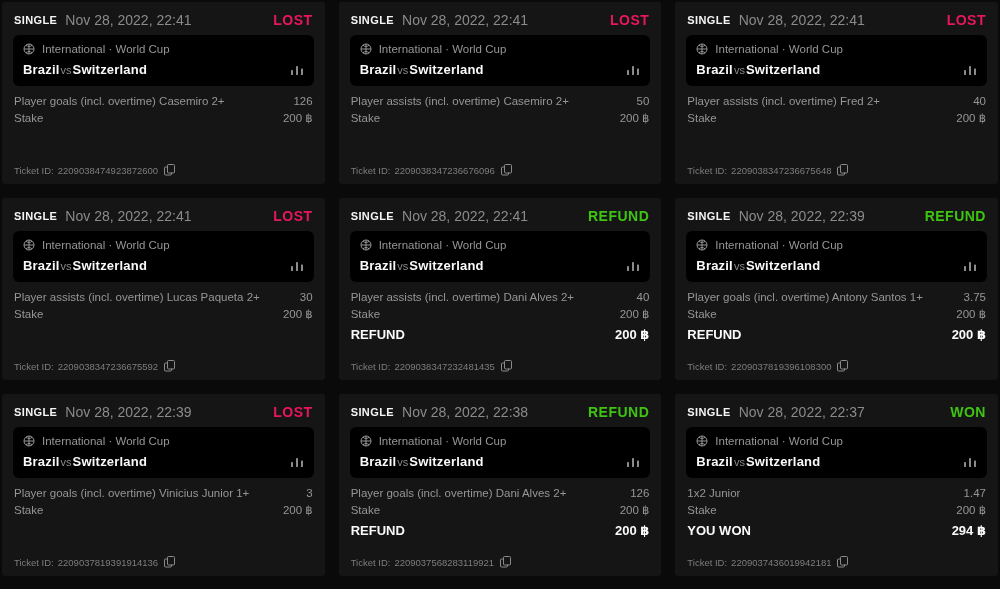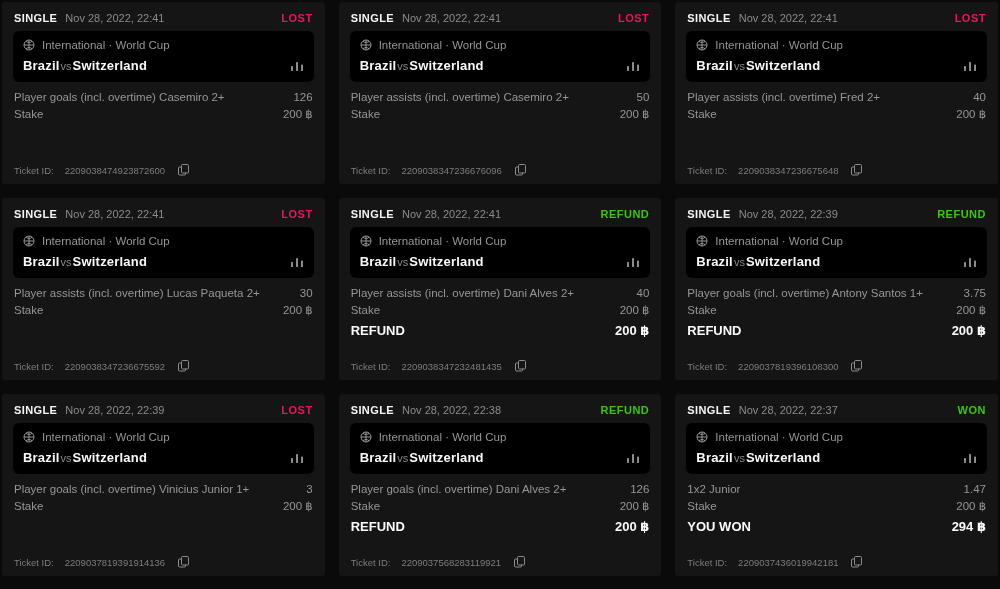--- a/index.html
+++ b/index.html
@@ -24,40 +24,40 @@
     flex-direction:column;
     min-width:0;
   }
   .card-header {
     display:flex;
     align-items:center;
     gap:8px;
     padding:1px 1px 7px 1px;
   }
   .type { color:#f5f5f5; font-weight:700; font-size:11px; letter-spacing:.4px; }
-  .date { color:#8b8b8b; font-size:11px;text-align:center; }
-  .status { margin-left:auto; font-weight:700; font-size:11px; letter-spacing:.5px; }
+  .date { color:#8b8b8b; font-size:14px;text-align:center; }
+  .status { margin-left:auto; font-weight:700; font-size:14px; letter-spacing:.5px; }
   .panel {
     background:#000000;
     border-radius:6px;
     padding:8px 10px 9px 10px;
   }
   .league { display:flex; align-items:center; gap:7px; color:#969696; font-size:11.5px; }
   .league svg { flex:0 0 auto; display:block; }
   .match { display:flex; align-items:center; margin-top:7px; }
   .match .home,.match .away { color:#fafafa; font-weight:700; font-size:13px; letter-spacing:.2px; }
   .match .vs { color:#8b8b8b; font-size:11px; margin:0 1px; }
   .stats-btn { margin-left:auto; background:none; border:none; cursor:pointer; display:flex; padding:0; }
   .rows { margin-top:9px; display:flex; flex-direction:column; gap:4px; padding:0 1px; }
   .row { display:flex; justify-content:space-between; align-items:baseline; font-size:11.5px; color:#969696; gap:8px; }
   .row .lbl { white-space:nowrap; overflow:hidden; text-overflow:ellipsis; }
   .row .val { white-space:nowrap; }
   .row.result { color:#fafafa; font-weight:700; font-size:13px; margin-top:2px; }
   .spacer { flex:1; }
-  .ticket { display:flex; align-items:center; gap:13px; color:#7d7d7d; font-size:9.5px; padding:0 1px; }
+  .ticket { display:flex; align-items:center; gap:6px; color:#7d7d7d; font-size:9.5px; padding:0 1px; }
   .copy-btn { background:none; border:none; cursor:pointer; display:flex; padding:0; }
 </style>
 </head>
 <body>
 
 <div class="grid">
   <div class="card">
     <div class="card-header">
       <span class="type">SINGLE</span>
       <span class="date">Nov 28, 2022, 22:41</span>

